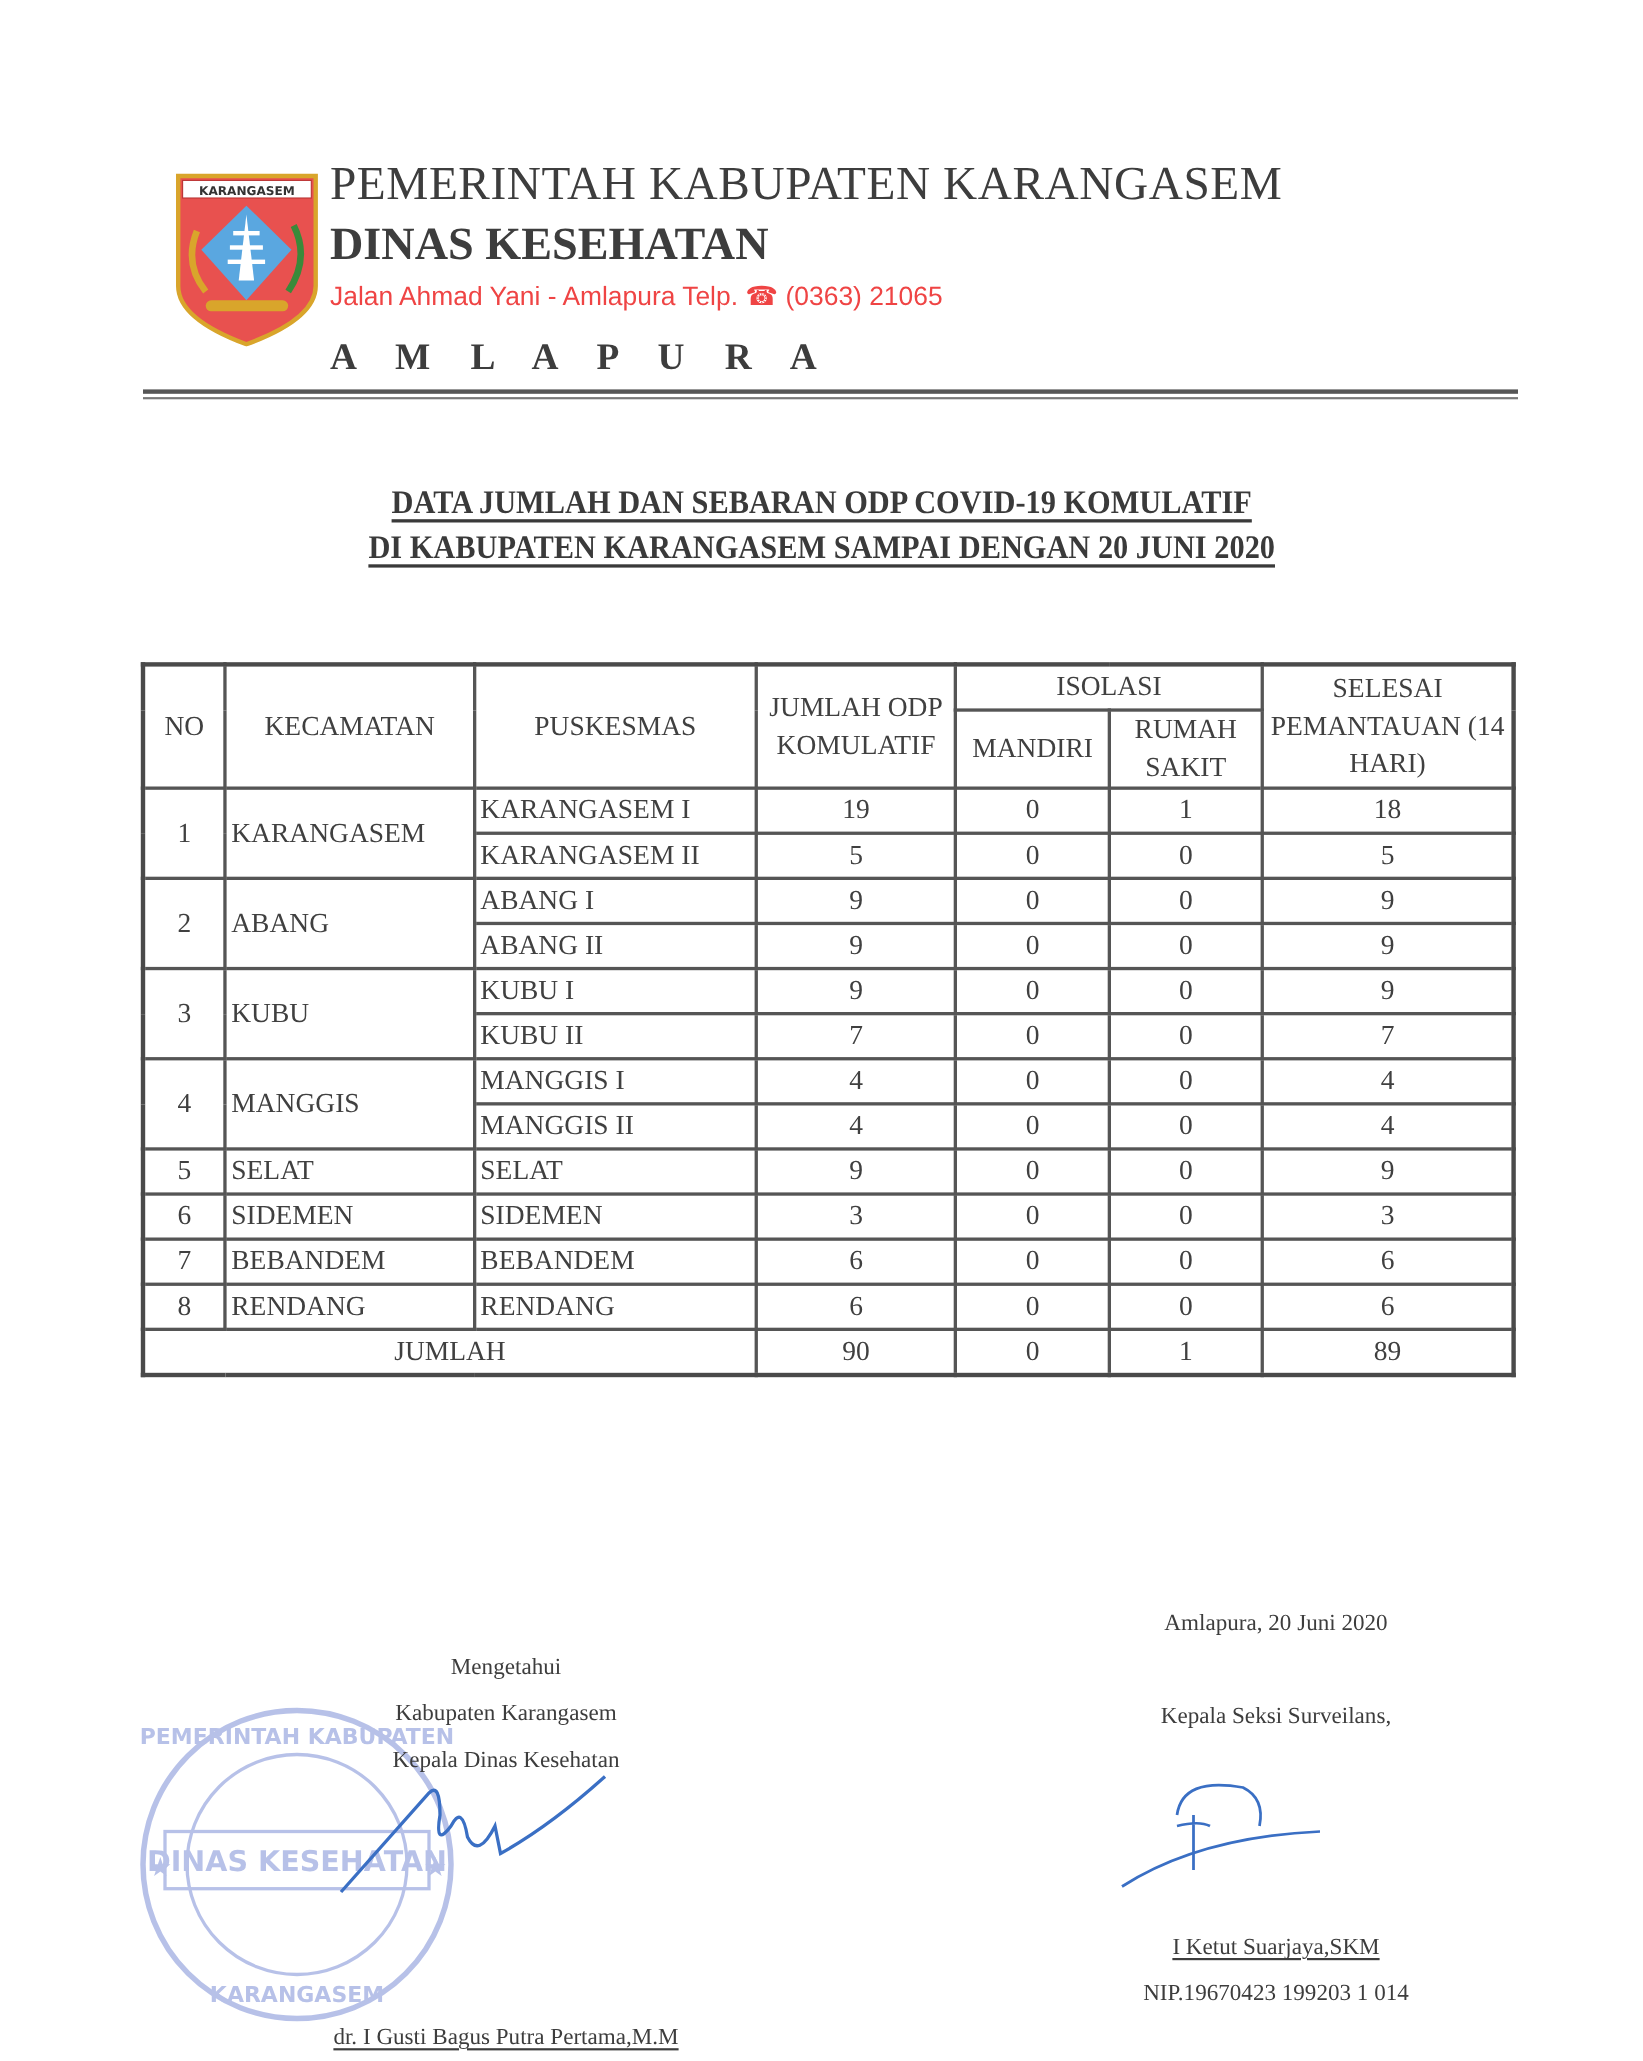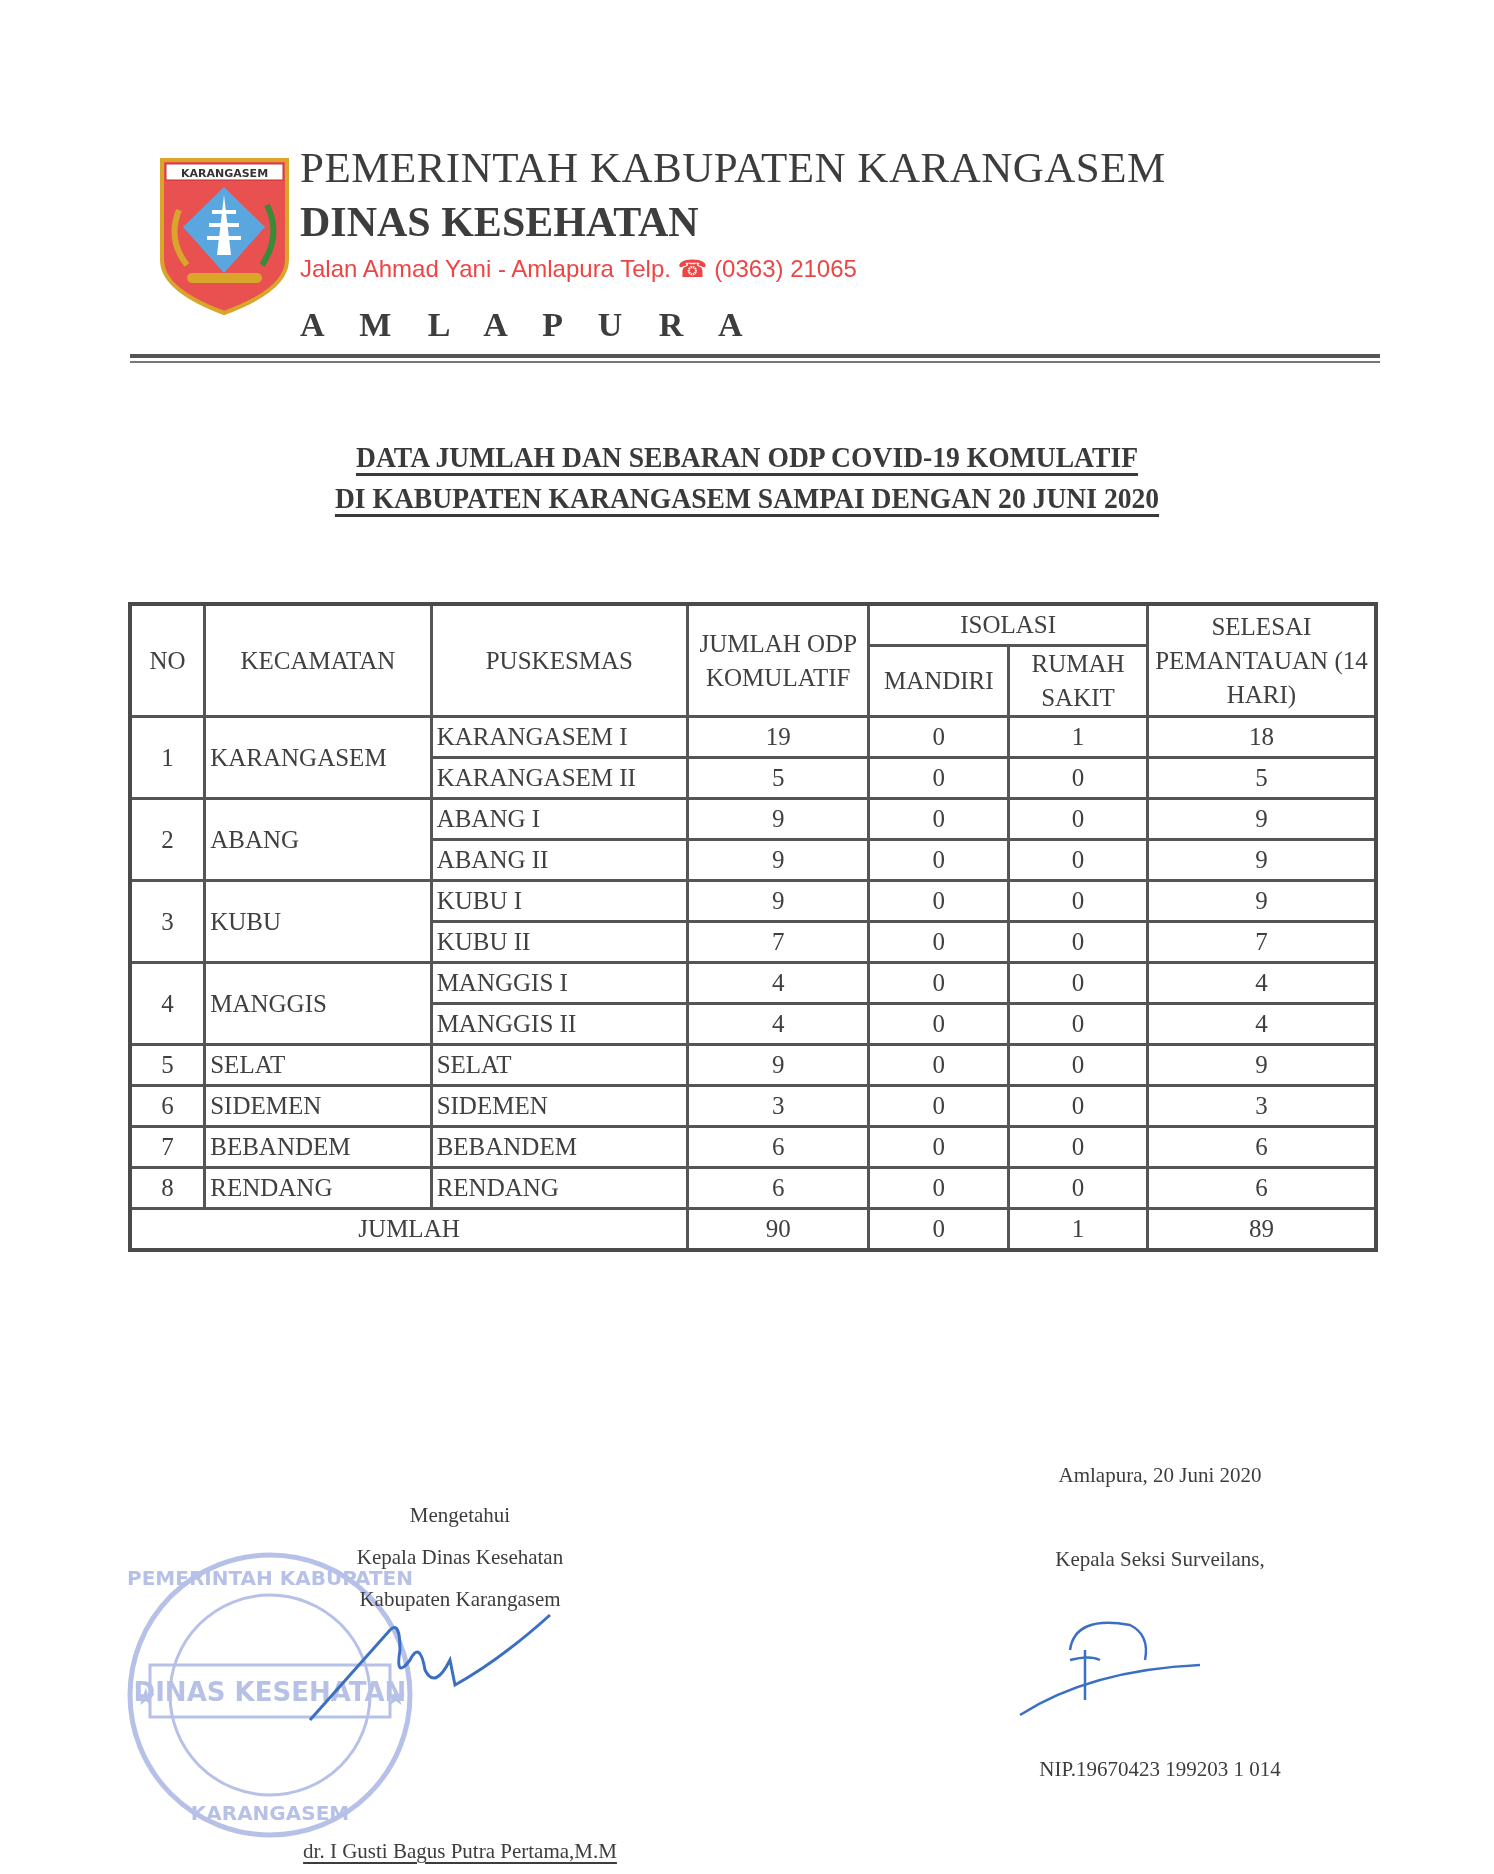--- a/index.html
+++ b/index.html
@@ -207,32 +207,33 @@
   <text x="160" y="275" text-anchor="middle" font-size="20" font-weight="bold" fill="#7d8fd6" font-family="DejaVu Sans, sans-serif">KARANGASEM</text>
   <text x="25" y="160" font-size="24" fill="#7d8fd6">★</text>
   <text x="275" y="160" font-size="24" fill="#7d8fd6">★</text>
 </svg>
 <svg class="sign1" viewBox="0 0 260 130">
   <path d="M10 120 L90 30 Q100 20 100 50 Q95 80 110 60 Q120 40 125 70 Q135 90 150 60 L155 85 Q200 60 250 15" stroke="#3a6fc4" stroke-width="3" fill="none"></path>
 </svg>
 
 <div class="sig sig-left">
   <div>Mengetahui</div>
+  <div>Kabupaten Karangasem</div>
   <div>Kepala Dinas Kesehatan</div>
-  <div>Kabupaten Karangasem</div>
   <div style="height:210px"></div>
   <div class="name">dr. I Gusti Bagus Putra Pertama,M.M</div>
   <div>NIP.19710608 200604 1 006</div>
 </div>
 
 <svg class="sign2" viewBox="0 0 220 120">
   <path d="M70 40 Q75 5 130 15 Q150 25 145 50" stroke="#3a6fc4" stroke-width="2.5" fill="none"></path>
   <path d="M85 40 L85 90 M70 50 Q90 45 100 50" stroke="#3a6fc4" stroke-width="2.5" fill="none"></path>
   <path d="M20 105 Q90 60 200 55" stroke="#3a6fc4" stroke-width="2.5" fill="none"></path>
 </svg>
 
 <div class="sig sig-right">
   <div>Amlapura, 20 Juni 2020</div>
   <div style="height:42px"></div>
   <div>Kepala Seksi Surveilans,</div>
   <div style="height:168px"></div>
+  <div class="name">I Ketut Suarjaya,SKM</div>
   <div>NIP.19670423 199203 1 014</div>
 </div>
 
 </body></html>

